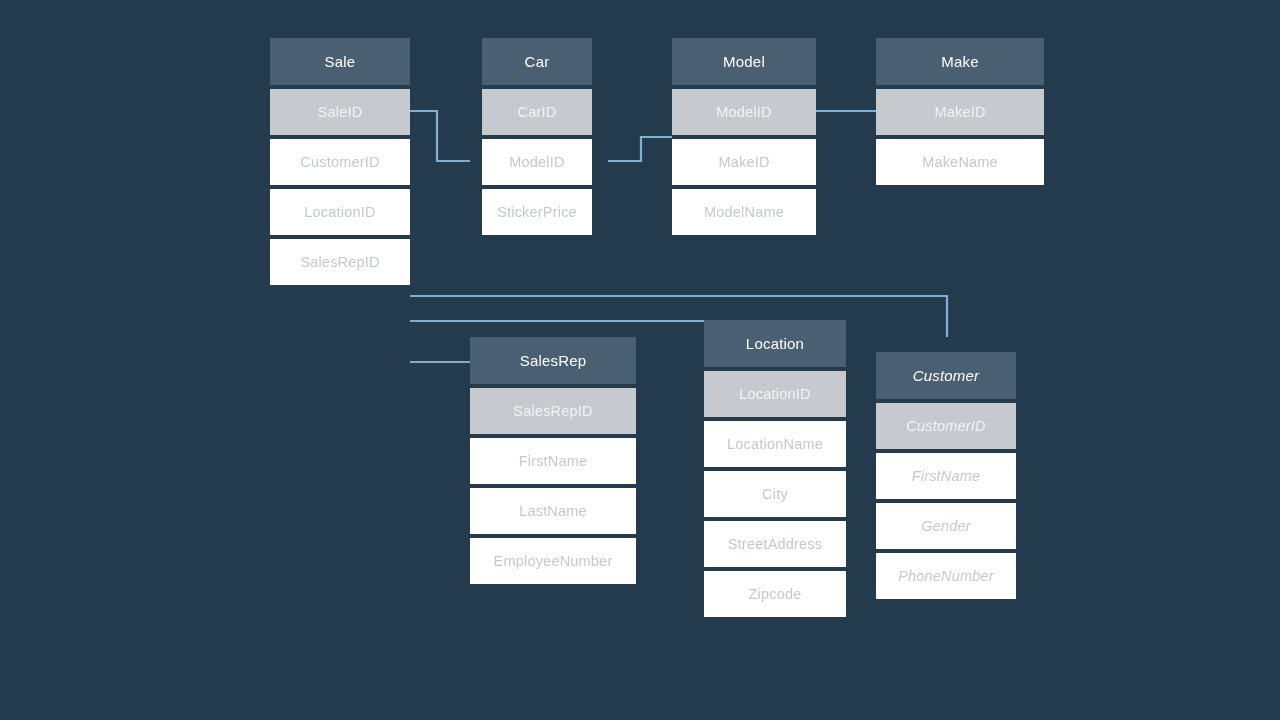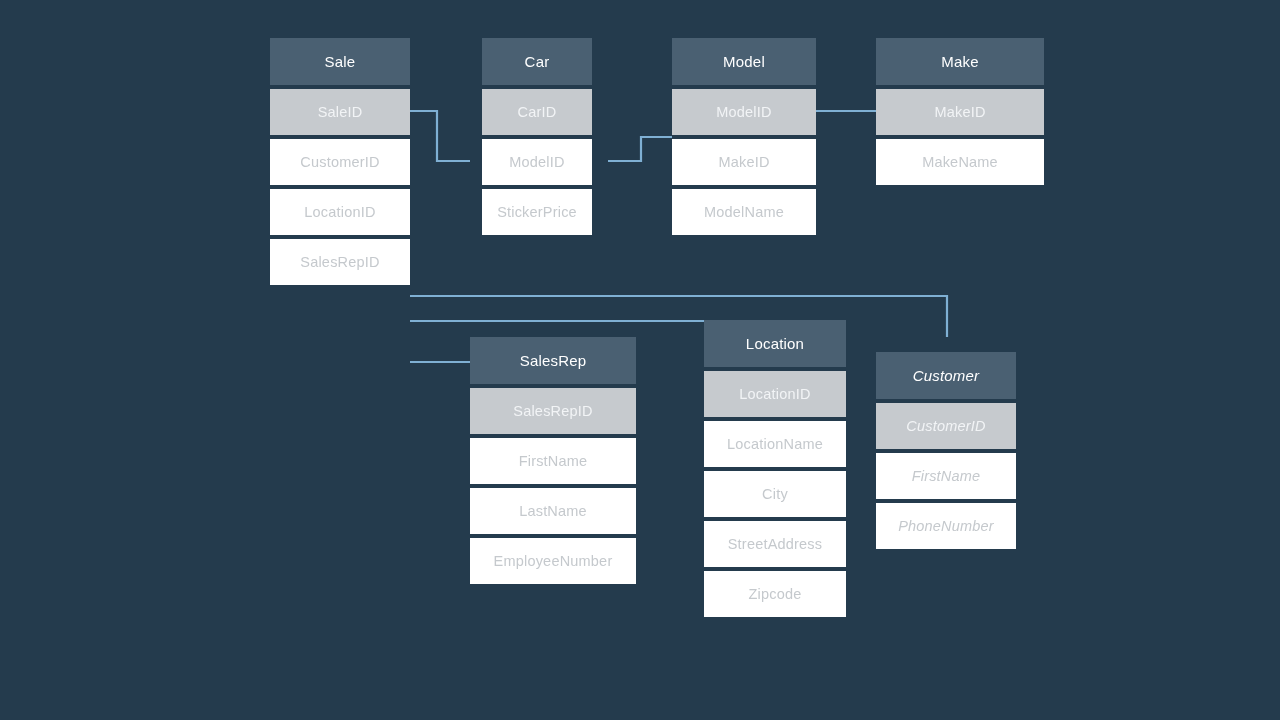--- a/index.html
+++ b/index.html
@@ -136,16 +136,17 @@
     <div class="field">LocationName</div>
     <div class="field">City</div>
     <div class="field">StreetAddress</div>
     <div class="field">Zipcode</div>
   </div>
 
   <div class="entity col-customer bot-cust">
     <div class="entity-header">Customer</div>
     <div class="field pk">CustomerID</div>
     <div class="field">FirstName</div>
+    <div class="field">Gender</div>
     <div class="field">PhoneNumber</div>
   </div>
 
 </div>
 
 </body></html>

